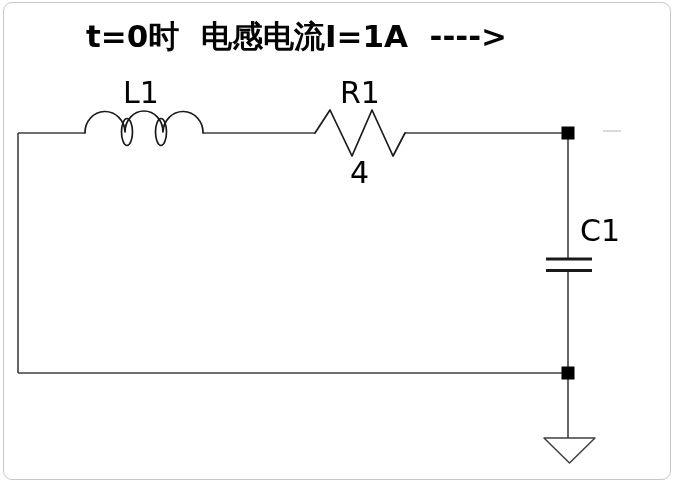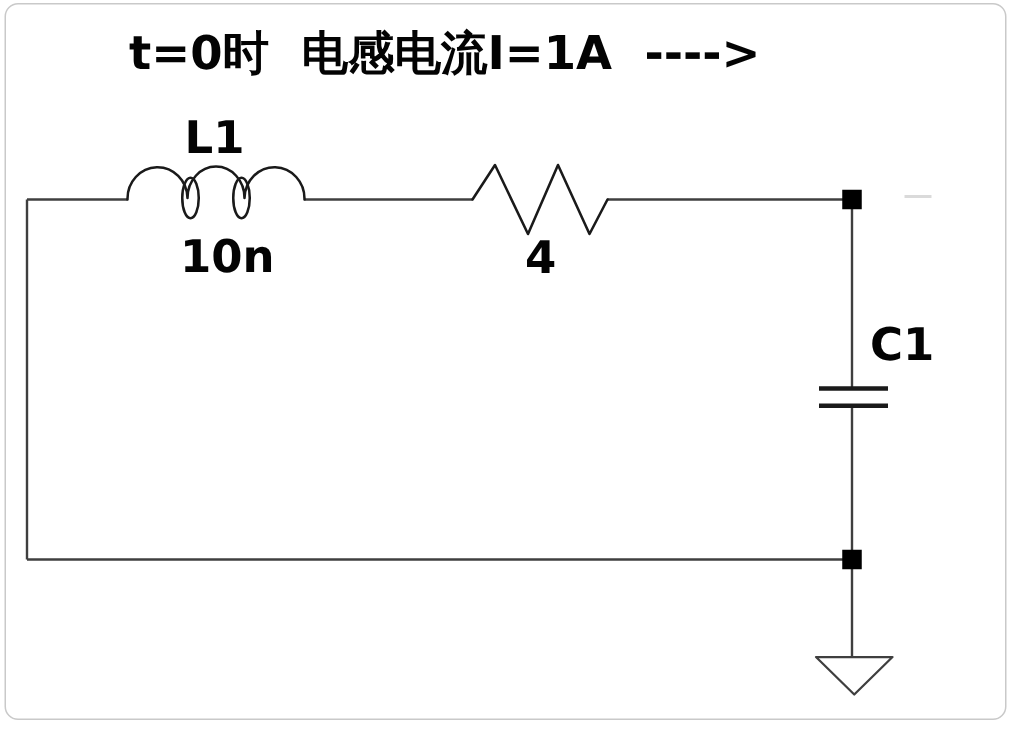--- a/index.html
+++ b/index.html
@@ -56,21 +56,21 @@
     stroke-linejoin: round;
   }
   .artifact {
     stroke: #dadada;
     stroke-width: 2;
     fill: none;
   }
   .label {
     position: absolute;
     color: var(--text, #030303);
-    font-weight: bold;
+    font-weight: normal;
     font-size: 30px;
     line-height: 1;
     white-space: nowrap;
     letter-spacing: 0px;
   }
   .title {
     position: absolute;
     left: 86px;
     top: 21px;
     color: var(--text, #030303);
@@ -120,16 +120,16 @@
 
     <rect class="node-square" x="561.5" y="126.5" width="13" height="13"></rect>
     <rect class="node-square" x="561.5" y="366.5" width="13" height="13"></rect>
 
     <path class="ground-tri" d="M544,438 H595 L569.5,463 Z"></path>
 
     <path class="artifact" d="M603,131 H621"></path>
   </svg>
 
   <div class="label lbl-L1">L1</div>
-  <div class="label lbl-L1v">10n</div>
+  <div class="label lbl-R1">R1</div>
   <div class="label lbl-R1v">4</div>
   <div class="label lbl-C1">C1</div>
 </div>
 
 </body></html>

